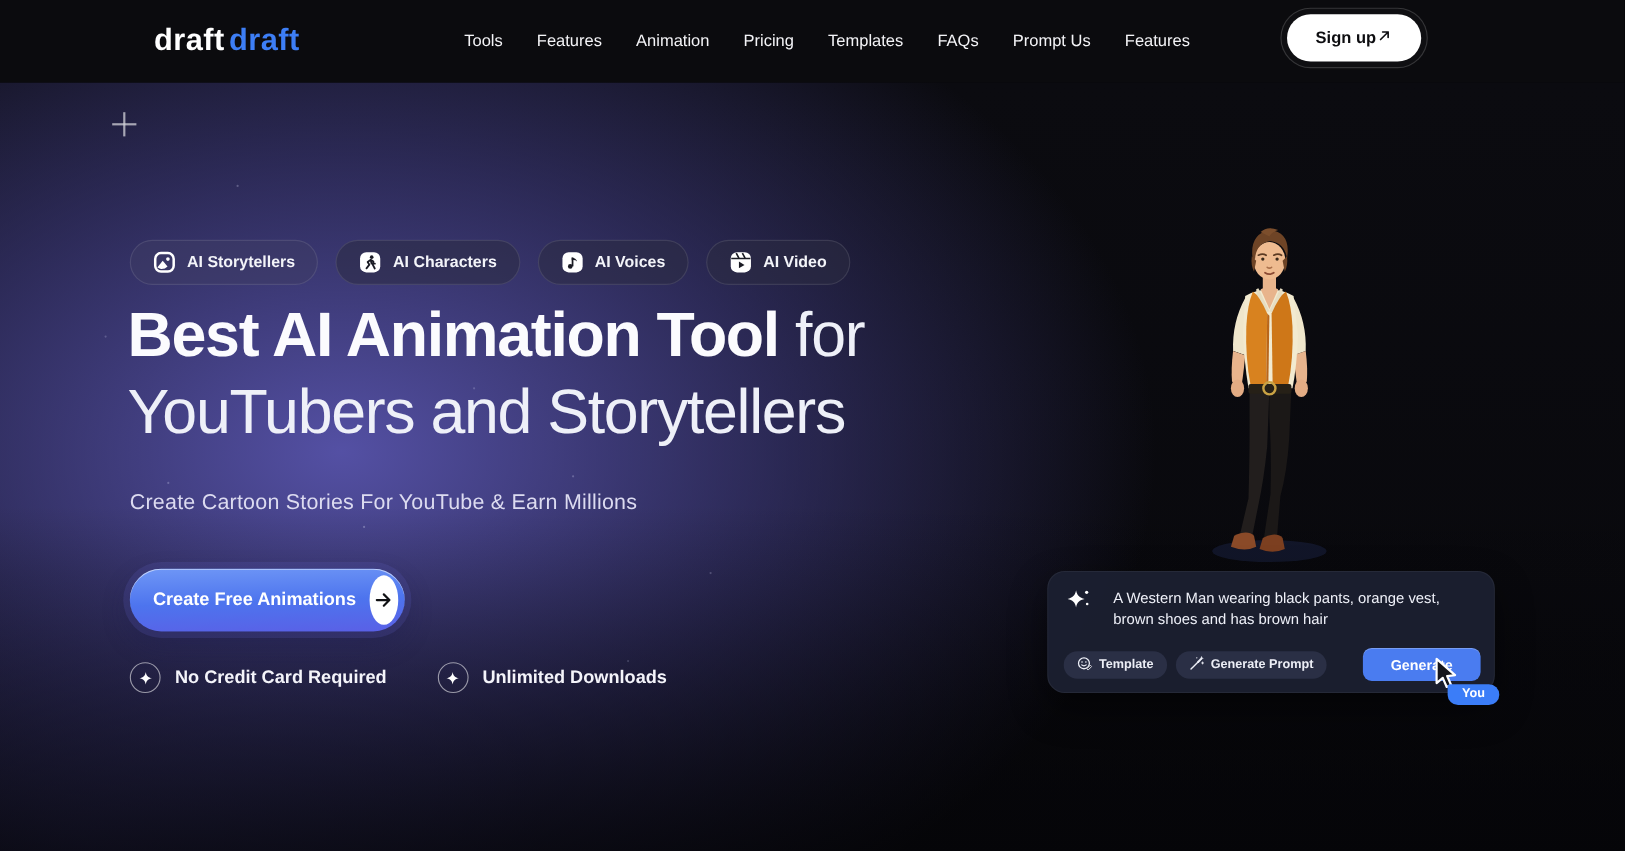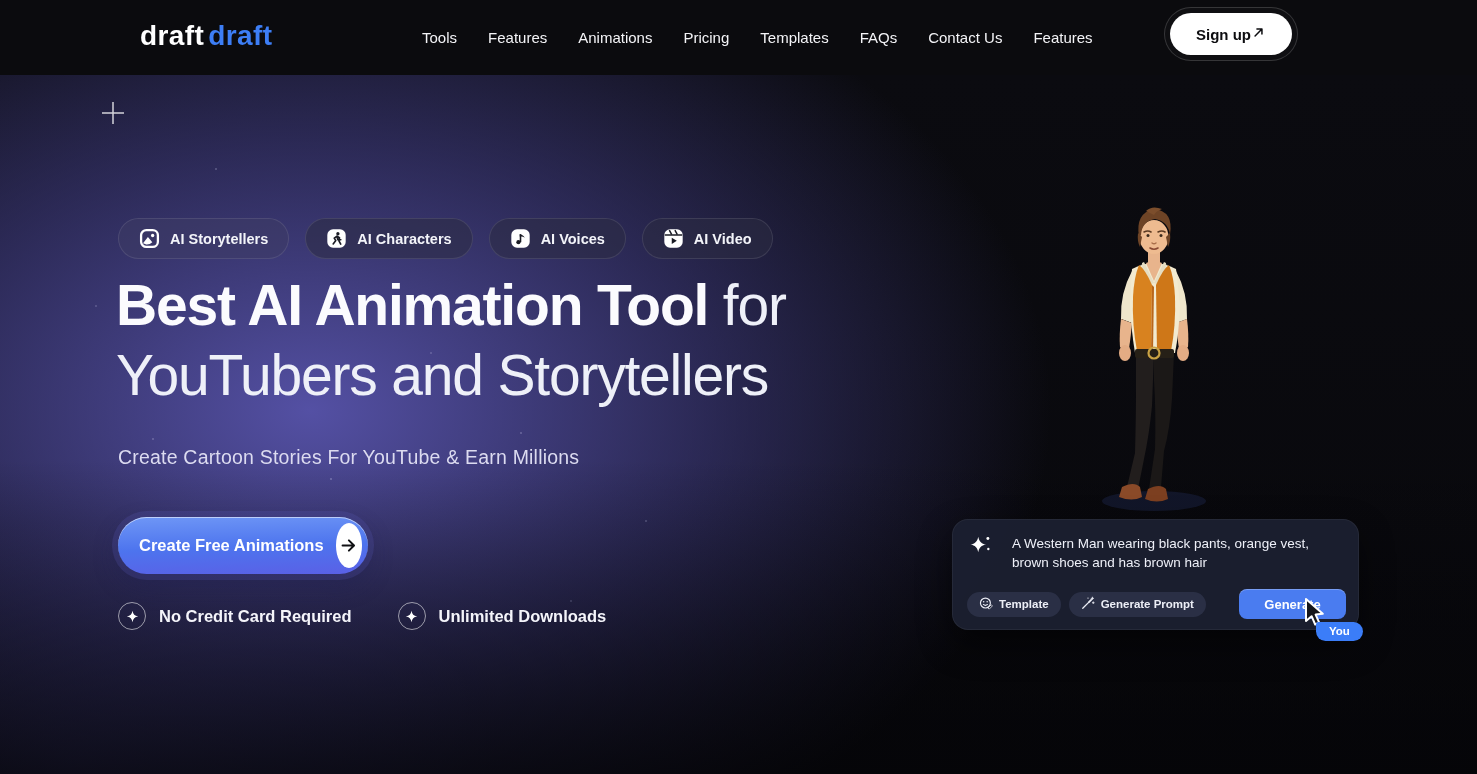--- a/index.html
+++ b/index.html
@@ -119,25 +119,25 @@
 
   <div class="plus-deco"></div>
 
   <div class="header">
     <div class="logo">
       <span class="l-auto">draft</span><span class="l-draft">draft</span>
     </div>
     <div class="nav-links">
       <span class="nav-link">Tools</span>
       <span class="nav-link">Features</span>
-      <span class="nav-link">Animations</span>
+      <span class="nav-link">Animation</span>
       <span class="nav-link">Pricing</span>
       <span class="nav-link">Templates</span>
       <span class="nav-link">FAQs</span>
-      <span class="nav-link">Contact Us</span>
+      <span class="nav-link">Prompt Us</span>
       <span class="nav-link">Features</span>
     </div>
     <div class="signup-ring">
       <button class="signup-btn">
         <span>Sign up</span>
         <span>
           <svg width="15" height="15" viewBox="0 0 24 24">
               <path d="M6.5 17.5 L17.5 6.5 M9.5 6.5 H17.5 V14.5" stroke="#0d0d10" stroke-width="2.4" fill="none" stroke-linecap="round" stroke-linejoin="round"></path>
             </svg>
         </span>

